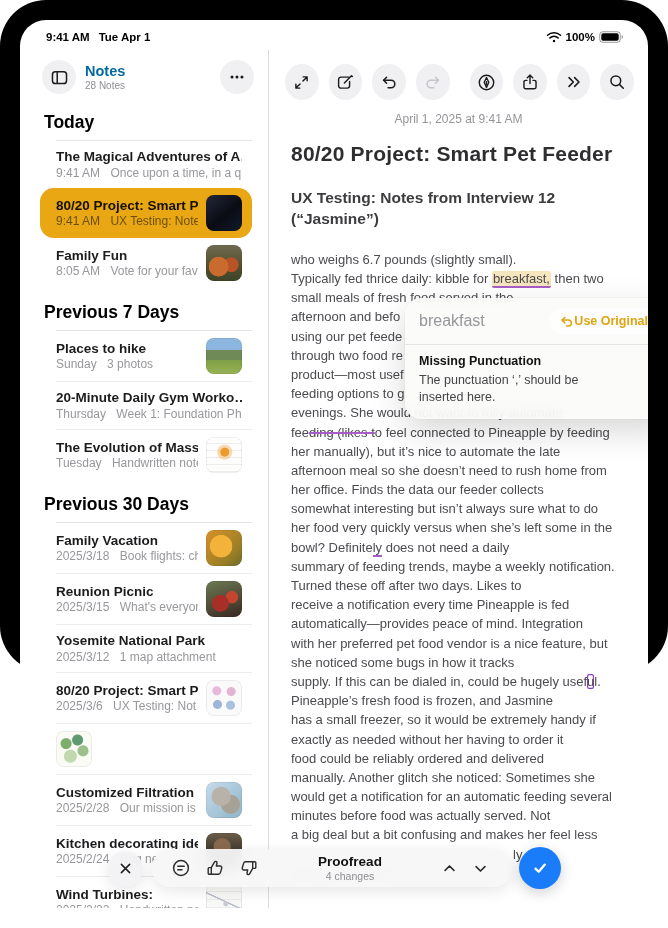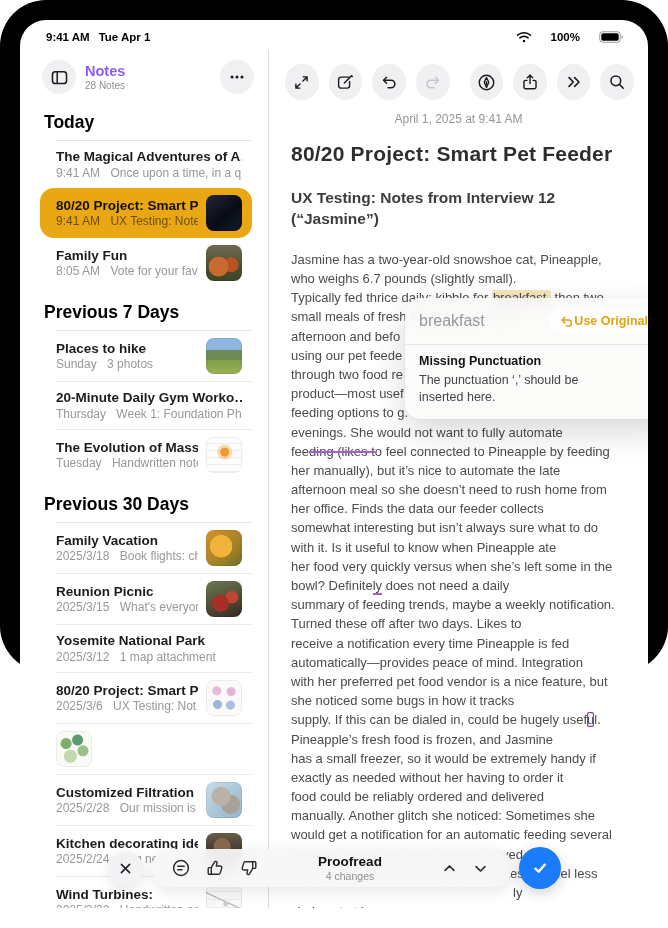--- a/index.html
+++ b/index.html
@@ -4,30 +4,30 @@
 <style>
   html,body{margin:0;padding:0;background:#fff;width:668px;height:928px;overflow:hidden;
     font-family:"Liberation Sans","DejaVu Sans",sans-serif;-webkit-font-smoothing:antialiased;}
   .device{position:relative;width:668px;height:672px;background:#000;border-radius:46px;}
   .screen{position:absolute;left:20px;top:20px;width:628px;height:888px;background:#fff;
     border-radius:26px;overflow:hidden;}
   
   .statusbar{height:26px;display:flex;justify-content:space-between;align-items:center;
     padding:4px 24px 0 26px;font-size:11.5px;font-weight:600;color:#000;}
   .sb-left{display:flex;gap:9px;}
-  .sb-right{display:flex;align-items:flex-end;gap:19px;}
+  .sb-right{display:flex;align-items:flex-end;gap:4px;}
   
   .content{display:flex;height:862px;}
   .sidebar{width:248px;flex:0 0 248px;overflow:hidden;}
   .vdivider{width:1px;background:#dcdce0;}
   .main{flex:1;position:relative;overflow:hidden;}
   
   .side-header{display:flex;align-items:center;gap:9px;padding:10px 14px 4px 22px;}
   .side-title-block{flex:1;line-height:1.15;}
-  .side-title{font-size:14.5px;font-weight:700;color:#8b5cf6;}
+  .side-title{font-size:14.5px;font-weight:700;color:#0369a1;}
   .side-sub{font-size:10px;color:#8e8e93;}
   .circle-btn{width:34px;height:34px;border-radius:50%;background:#f0f0f3;border:none;
     display:flex;align-items:center;justify-content:center;color:#1c1c1e;padding:0;cursor:pointer;}
   .note-list{padding:0 16px 0 20px;}
   .section-label{font-size:17.5px;font-weight:700;color:#000;margin:14px 0 7px 4px;}
   .section-rule{height:1px;background:#e6e6ea;margin-left:16px;}
   .item{display:flex;align-items:center;gap:8px;padding:7px 10px 7px 16px;border-radius:14px;position:relative;cursor:pointer;}
   .item-divider{height:1px;background:#ececef;margin-left:16px;}
   .item-text{flex:1;min-width:0;line-height:1.3;}
   .item-title{font-size:13.5px;font-weight:700;color:#1c1c1e;white-space:nowrap;overflow:hidden;}
@@ -347,36 +347,34 @@
                   <path d="M12.9 12.9 L17 17"></path>
             </svg>
           </span>
         </button>
       </div>
 
       <div class="note-date">April 1, 2025 at 9:41 AM</div>
       <h1 class="note-title">80/20 Project: Smart Pet Feeder</h1>
       <h2 class="note-heading">UX Testing: Notes from Interview 12 (“Jasmine”)</h2>
       <div class="note-body">
-            <div class="note-line"><span class="seg-plain">Jasmine has a two-year-old snowshoe cat, Pineapple,</span></div>
             <div class="note-line"><span class="seg-plain">who weighs 6.7 pounds (slightly small).</span></div>
             <div class="note-line"><span class="seg-plain">Typically fed thrice daily: kibble for </span><span class="seg-highlight">breakfast,</span><span class="seg-plain"> then two</span></div>
             <div class="note-line"><span class="seg-plain">small meals of fresh food served in the</span></div>
             <div class="note-line"><span class="seg-plain">afternoon and befo</span></div>
             <div class="note-line"><span class="seg-plain">using our pet feede</span></div>
             <div class="note-line"><span class="seg-plain">through two food re</span></div>
             <div class="note-line"><span class="seg-plain">product—most usef</span></div>
             <div class="note-line"><span class="seg-plain">feeding options to g.</span></div>
             <div class="note-line"><span class="seg-plain">evenings. She would not want to fully automate</span></div>
             <div class="note-line"><span class="seg-plain">fee</span><span class="seg-strike">ding (likes t</span><span class="seg-plain">o feel connected to Pineapple by feeding</span></div>
             <div class="note-line"><span class="seg-plain">her manually), but it’s nice to automate the late</span></div>
             <div class="note-line"><span class="seg-plain">afternoon meal so she doesn’t need to rush home from</span></div>
             <div class="note-line"><span class="seg-plain">her office. Finds the data our feeder collects</span></div>
             <div class="note-line"><span class="seg-plain">somewhat interesting but isn’t always sure what to do</span></div>
-            <div class="note-line"><span class="seg-plain">with it. Is it useful to know when Pineapple ate</span></div>
             <div class="note-line"><span class="seg-plain">her food very quickly versus when she’s left some in the</span></div>
             <div class="note-line"><span class="seg-plain">bowl? Definite</span><span class="seg-underline">ly</span><span class="seg-plain"> does not need a daily</span></div>
             <div class="note-line"><span class="seg-plain">summary of feeding trends, maybe a weekly notification.</span></div>
             <div class="note-line"><span class="seg-plain">Turned these off after two days. Likes to</span></div>
             <div class="note-line"><span class="seg-plain">receive a notification every time Pineapple is fed</span></div>
             <div class="note-line"><span class="seg-plain">automatically—provides peace of mind. Integration</span></div>
             <div class="note-line"><span class="seg-plain">with her preferred pet food vendor is a nice feature, but</span></div>
             <div class="note-line"><span class="seg-plain">she noticed some bugs in how it tracks</span></div>
             <div class="note-line"><span class="seg-plain">supply. If this can be dialed in, could be hugely usef</span><span class="seg-insert">u</span><span class="seg-plain">l.</span></div>
             <div class="note-line"><span class="seg-plain">Pineapple’s fresh food is frozen, and Jasmine</span></div>

